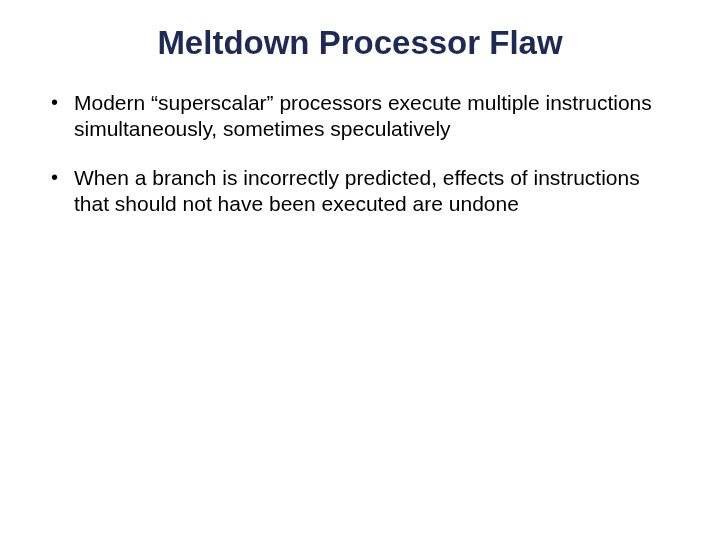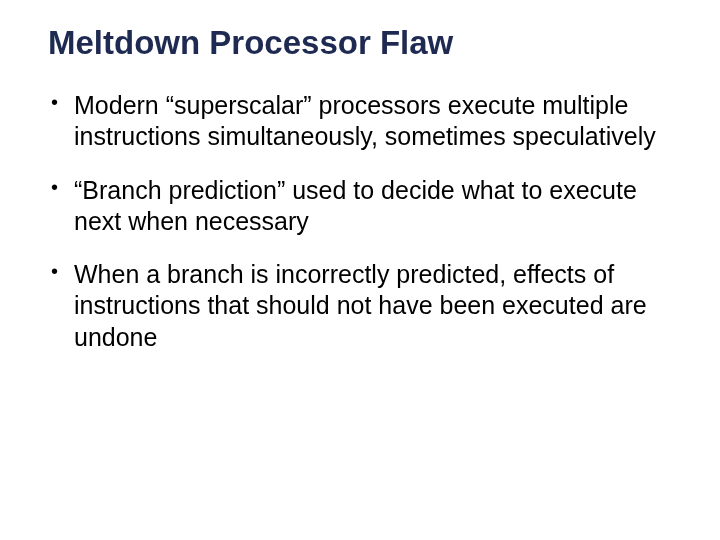--- a/index.html
+++ b/index.html
@@ -16,30 +16,31 @@
     width: 720px;
     height: 540px;
     padding: 24px 48px 24px 48px;
   }
   .title {
     color: #1f2a52;
     font-size: 33px;
     font-weight: 700;
     margin: 0 0 28px 0;
     letter-spacing: 0px;
+    text-align: center;
   }
   ul.bullets {
     list-style: none;
     margin: 0;
     padding: 0;
   }
   ul.bullets > li {
     position: relative;
     color: #000000;
-    font-size: 25px;
+    font-size: 21px;
     line-height: 1.25;
     padding-left: 26px;
     margin-bottom: 22px;
     font-weight: 400;
   }
   ul.bullets > li::before {
     content: "•";
     position: absolute;
     left: 3px;
     top: 0;
@@ -48,16 +49,15 @@
     line-height: 1.25;
   }
 </style>
 </head>
 <body>
 
 <div class="slide">
   <h1 class="title">Meltdown Processor Flaw</h1>
   <ul class="bullets">
     <li>Modern “superscalar” processors execute multiple instructions simultaneously, sometimes speculatively</li>
-    <li>“Branch prediction” used to decide what to execute next when necessary</li>
     <li>When a branch is incorrectly predicted, effects of instructions that should not have been executed are undone</li>
   </ul>
 </div>
 
 </body></html>

